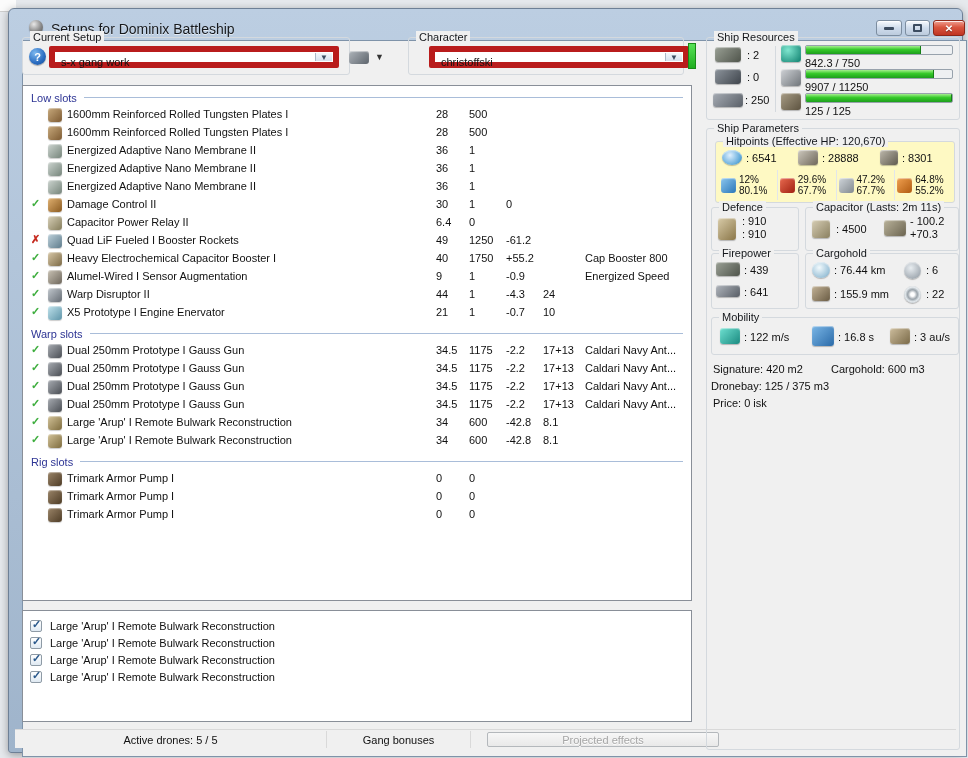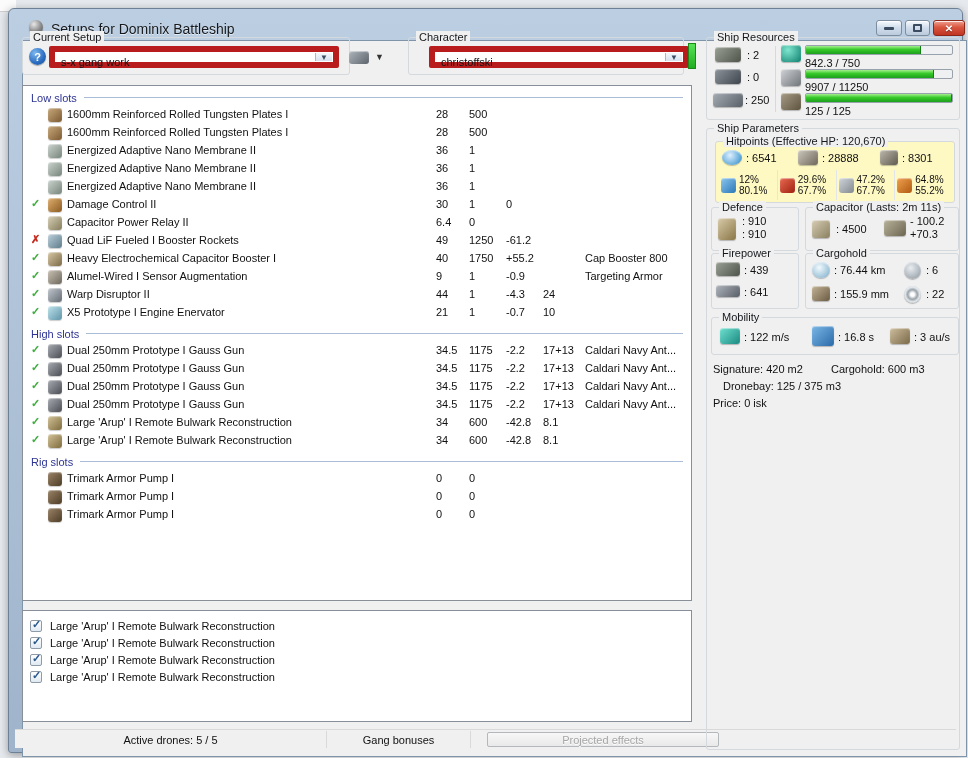--- a/index.html
+++ b/index.html
@@ -254,21 +254,21 @@
         <span class="c-chg">Cap Booster 800</span>
       </div>
       <div class="mrow">
         <span class="c-status ok">✓</span>
         <span class="c-icon mi-sensor-augmentation"></span>
         <span class="c-name">Alumel-Wired I Sensor Augmentation</span>
         <span class="c-cpu">9</span>
         <span class="c-pg">1</span>
         <span class="c-cap">-0.9</span>
         <span class="c-opt"></span>
-        <span class="c-chg">Targeting Armor</span>
+        <span class="c-chg">Energized Speed</span>
       </div>
       <div class="mrow">
         <span class="c-status ok">✓</span>
         <span class="c-icon mi-warp-disruptor"></span>
         <span class="c-name">Warp Disruptor II</span>
         <span class="c-cpu">44</span>
         <span class="c-pg">1</span>
         <span class="c-cap">-4.3</span>
         <span class="c-opt">24</span>
         <span class="c-chg"></span>
@@ -277,21 +277,21 @@
         <span class="c-status ok">✓</span>
         <span class="c-icon mi-stasis-web"></span>
         <span class="c-name">X5 Prototype I Engine Enervator</span>
         <span class="c-cpu">21</span>
         <span class="c-pg">1</span>
         <span class="c-cap">-0.7</span>
         <span class="c-opt">10</span>
         <span class="c-chg"></span>
       </div>
       <div class="sect">
-        <span class="t">High slots</span>
+        <span class="t">Warp slots</span>
         <span class="line"></span>
       </div>
       <div class="mrow">
         <span class="c-status ok">✓</span>
         <span class="c-icon mi-gauss-gun"></span>
         <span class="c-name">Dual 250mm Prototype I Gauss Gun</span>
         <span class="c-cpu">34.5</span>
         <span class="c-pg">1175</span>
         <span class="c-cap">-2.2</span>
         <span class="c-opt">17+13</span>
@@ -532,15 +532,15 @@
     <span class="ic ri-speed" style="left:8px;top:10px;width:20px;height:16px"></span>
     <span class="rtxt" style="left:32px;top:13px">: 122 m/s</span>
     <span class="ic ri-align" style="left:100px;top:8px;width:22px;height:20px"></span>
     <span class="rtxt" style="left:126px;top:13px">: 16.8 s</span>
     <span class="ic ri-warp" style="left:178px;top:10px;width:20px;height:16px"></span>
     <span class="rtxt" style="left:202px;top:13px">: 3 au/s</span>
   </div>
 
   <span class="rtxt" style="left:6px;top:234px">Signature: 420 m2</span>
   <span class="rtxt" style="left:124px;top:234px">Cargohold: 600 m3</span>
-  <span class="rtxt" style="left:16px;top:251px">Dronebay: 125 / 375 m3</span>
+  <span class="rtxt" style="left:4px;top:251px">Dronebay: 125 / 375 m3</span>
   <span class="rtxt" style="left:6px;top:268px">Price: 0 isk</span>
 </div>
 
 </body></html>

